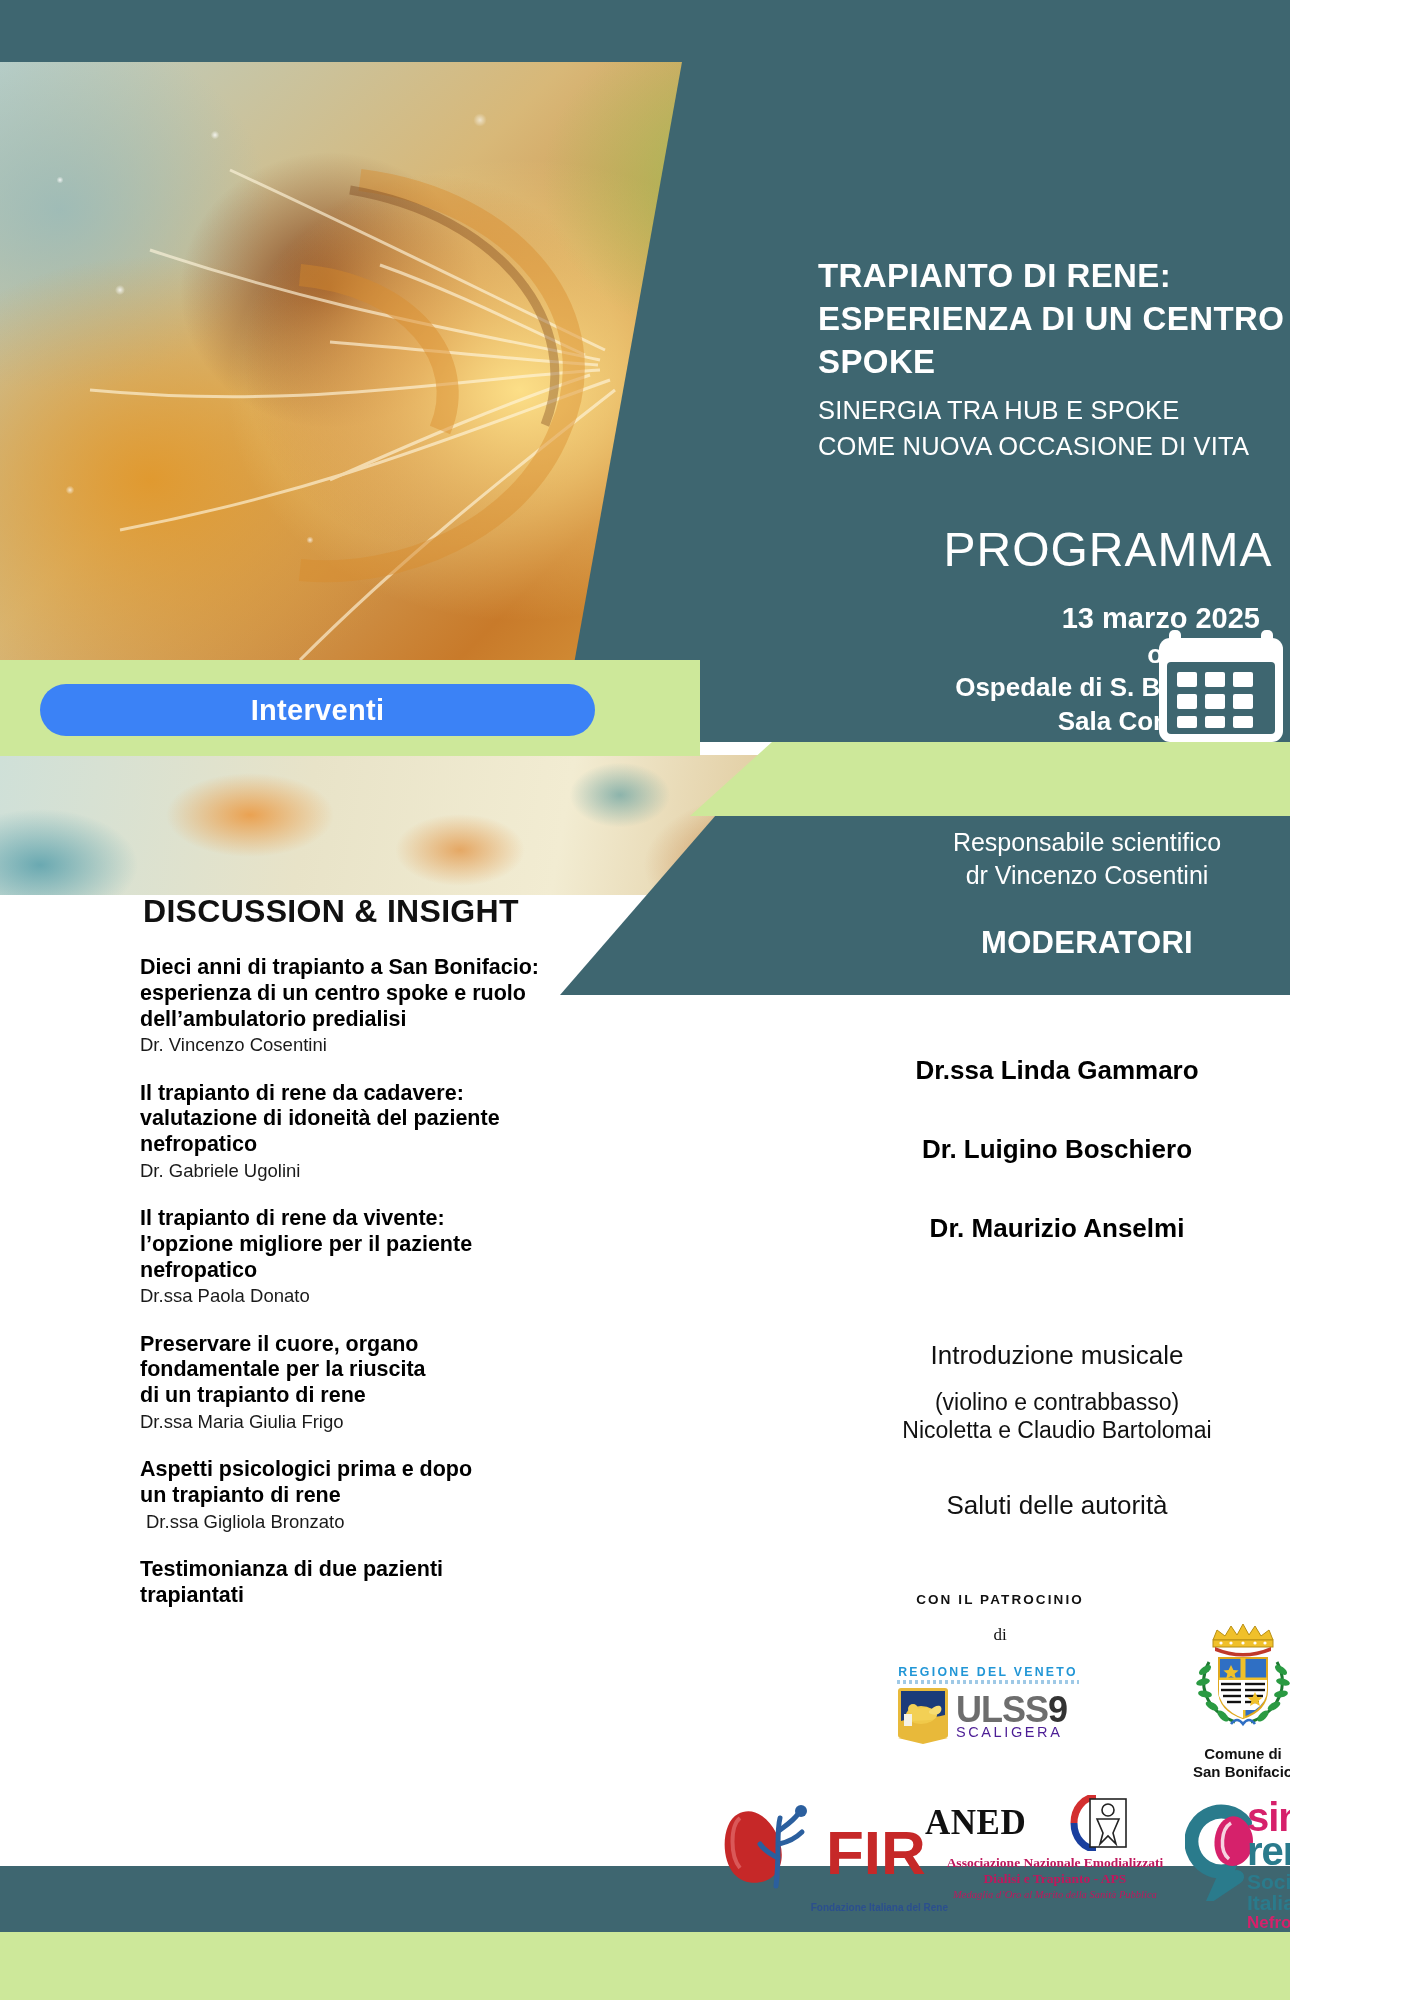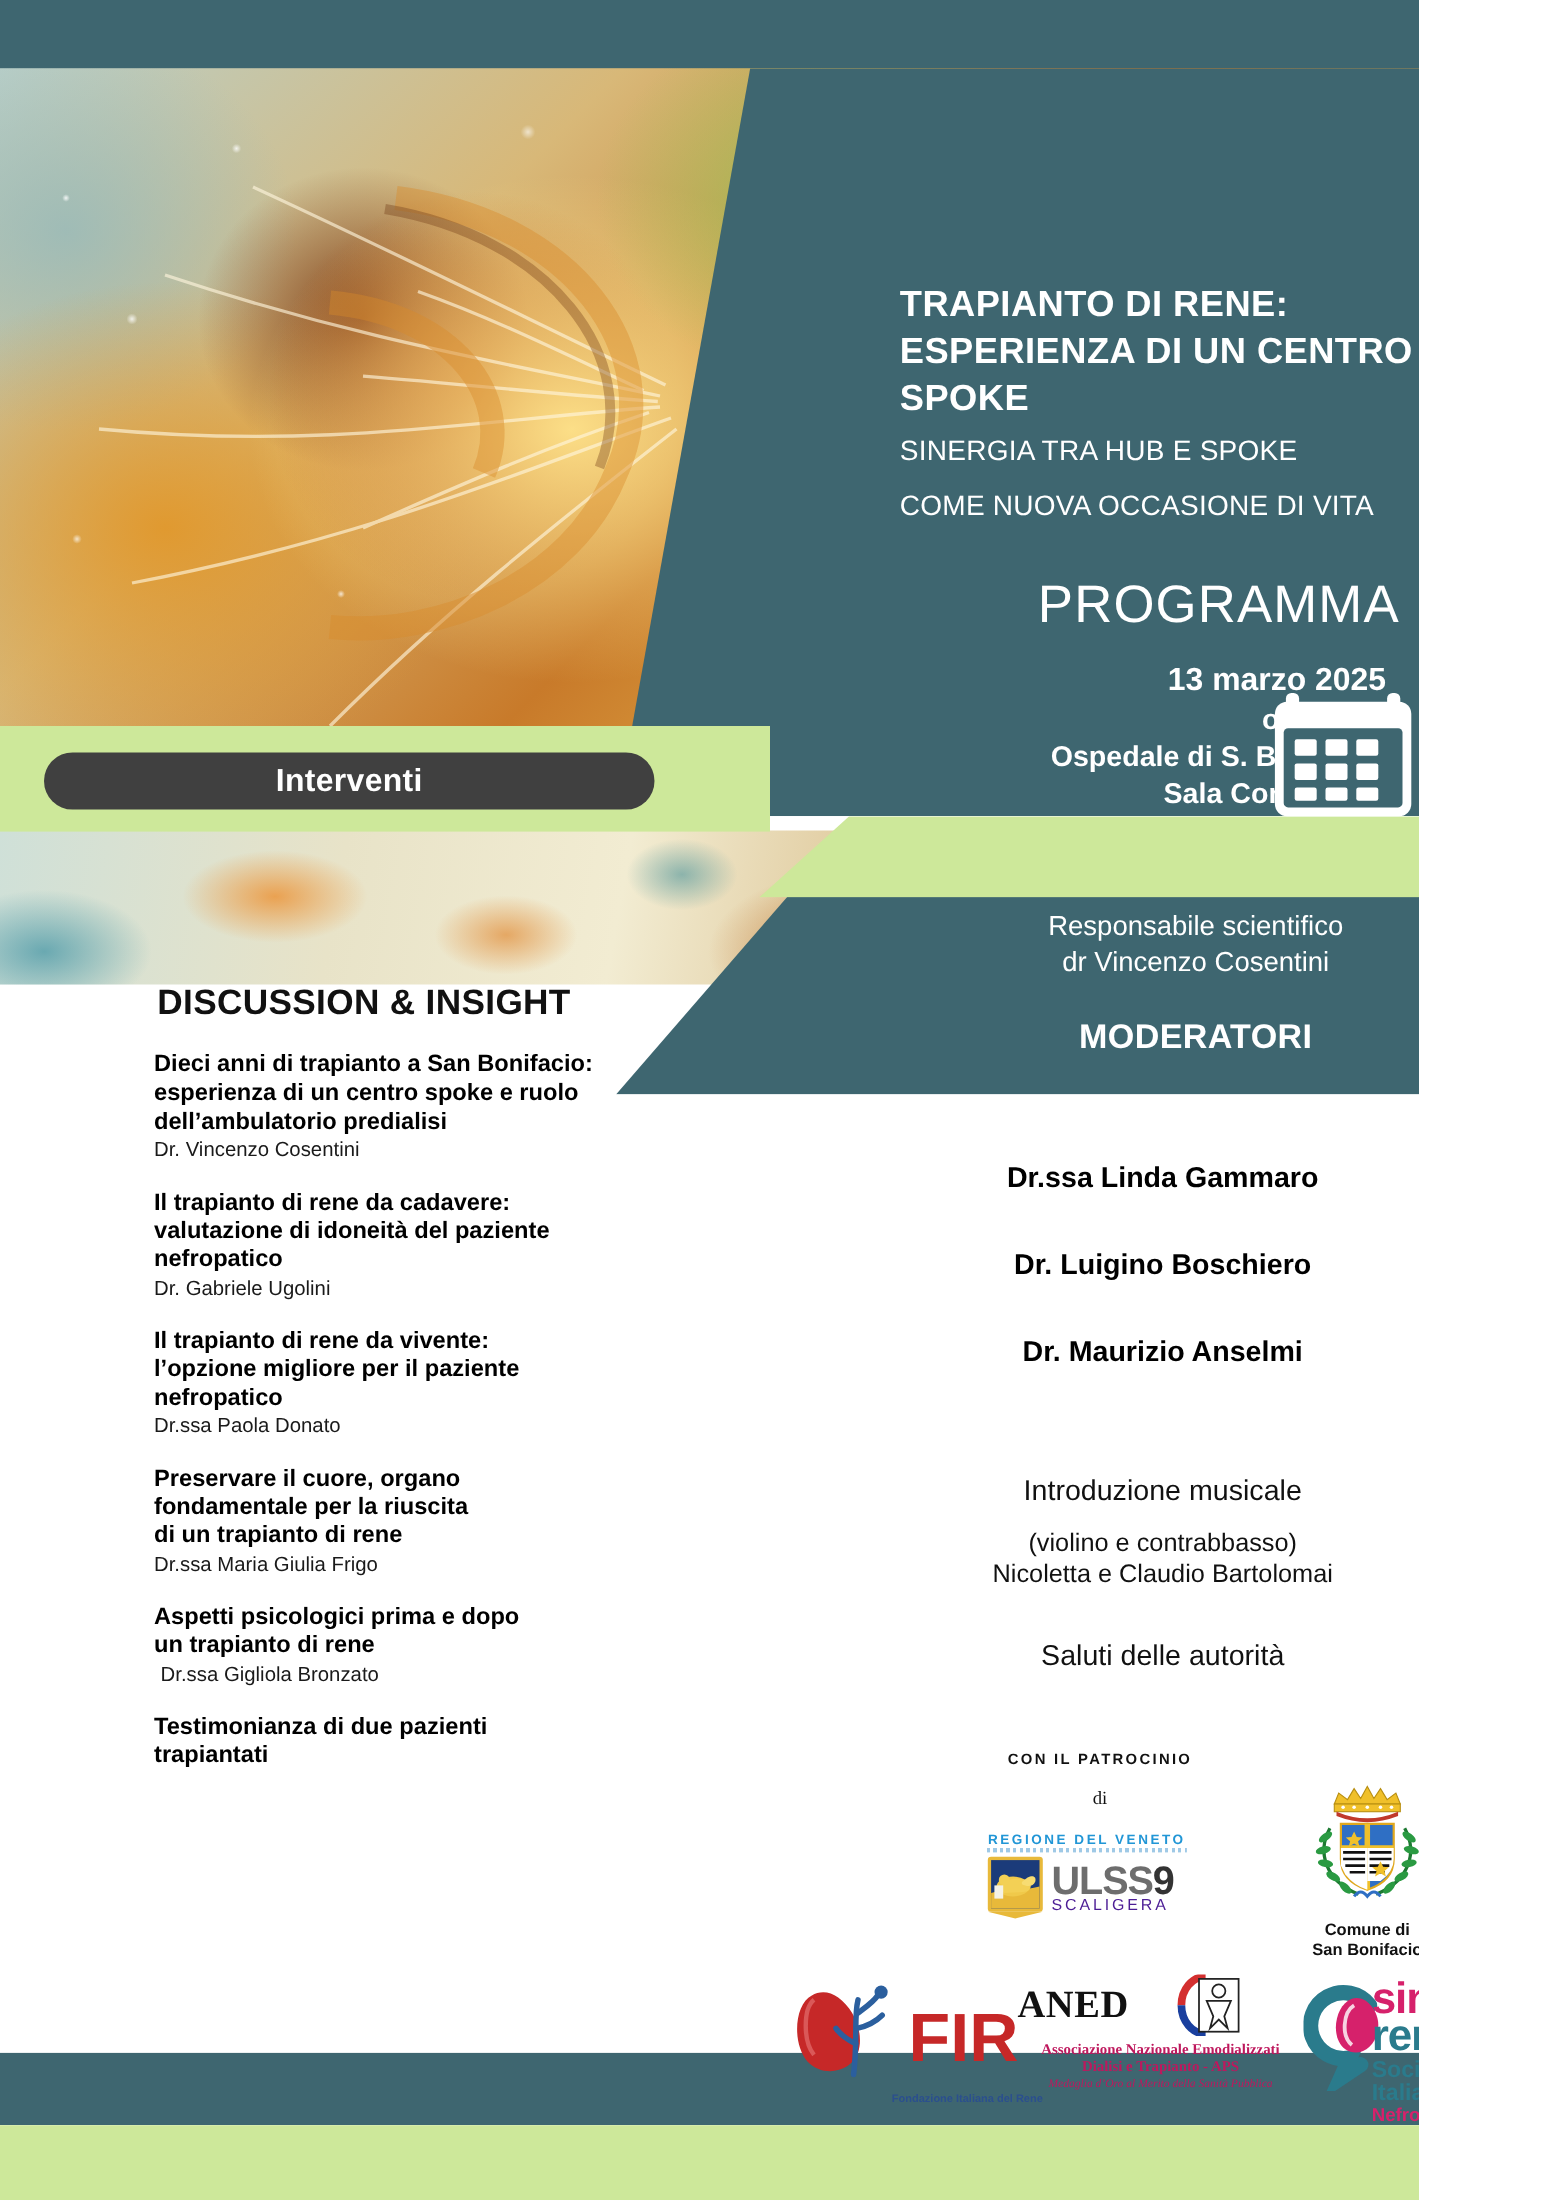--- a/index.html
+++ b/index.html
@@ -103,21 +103,21 @@
   .date-l1 { font-size:29px; }
   .date-l2 { font-size:26px; }
   .date-l3 { font-size:26px; }
   .date-l4 { font-size:26px; }
 
   .cal-icon { position:absolute; left:1157px; top:624px; width:128px; height:122px; }
 
   
   .interventi-pill {
     position:absolute; left:40px; top:684px; width:555px; height:52px;
-    background:#404040; border-radius:26px;
+    background:#3b82f6; border-radius:26px;
     display:flex; align-items:center; justify-content:center;
   }
   .interventi-pill span { color:#fff; font-size:29px; font-weight:bold; letter-spacing:.3px; }
 
   
   .discussion-heading {
     position:absolute; left:143px; top:893px; color:#111; font-size:32px; font-weight:bold; letter-spacing:.3px;
   }
   .talks { position:absolute; left:140px; top:955px; width:470px; }
   .talk { margin-bottom:24px; }
@@ -228,21 +228,21 @@
   <div class="teal-bottom-bar"></div>
 
   <div class="lime-band-left"></div>
   <div class="lime-band-right"></div>
   <div class="lime-footer"></div>
 
   <div class="title-block">
     <div class="title-main">TRAPIANTO DI RENE:</div>
     <div class="title-main">ESPERIENZA DI UN CENTRO SPOKE</div>
     <div class="title-sub">SINERGIA TRA HUB E SPOKE</div>
-    <div class="title-sub" style="margin-top:16px">COME NUOVA OCCASIONE DI VITA</div>
+    <div class="title-sub" style="margin-top:2px">COME NUOVA OCCASIONE DI VITA</div>
   </div>
 
   <div class="programma">PROGRAMMA</div>
 
   <div class="date-block">
     <div class="date-l1">13 marzo 2025</div>
     <div class="date-l2">ore 14.30</div>
     <div class="date-l3">Ospedale di S. Bonifacio</div>
     <div class="date-l4">Sala Conferenze</div>
   </div>

